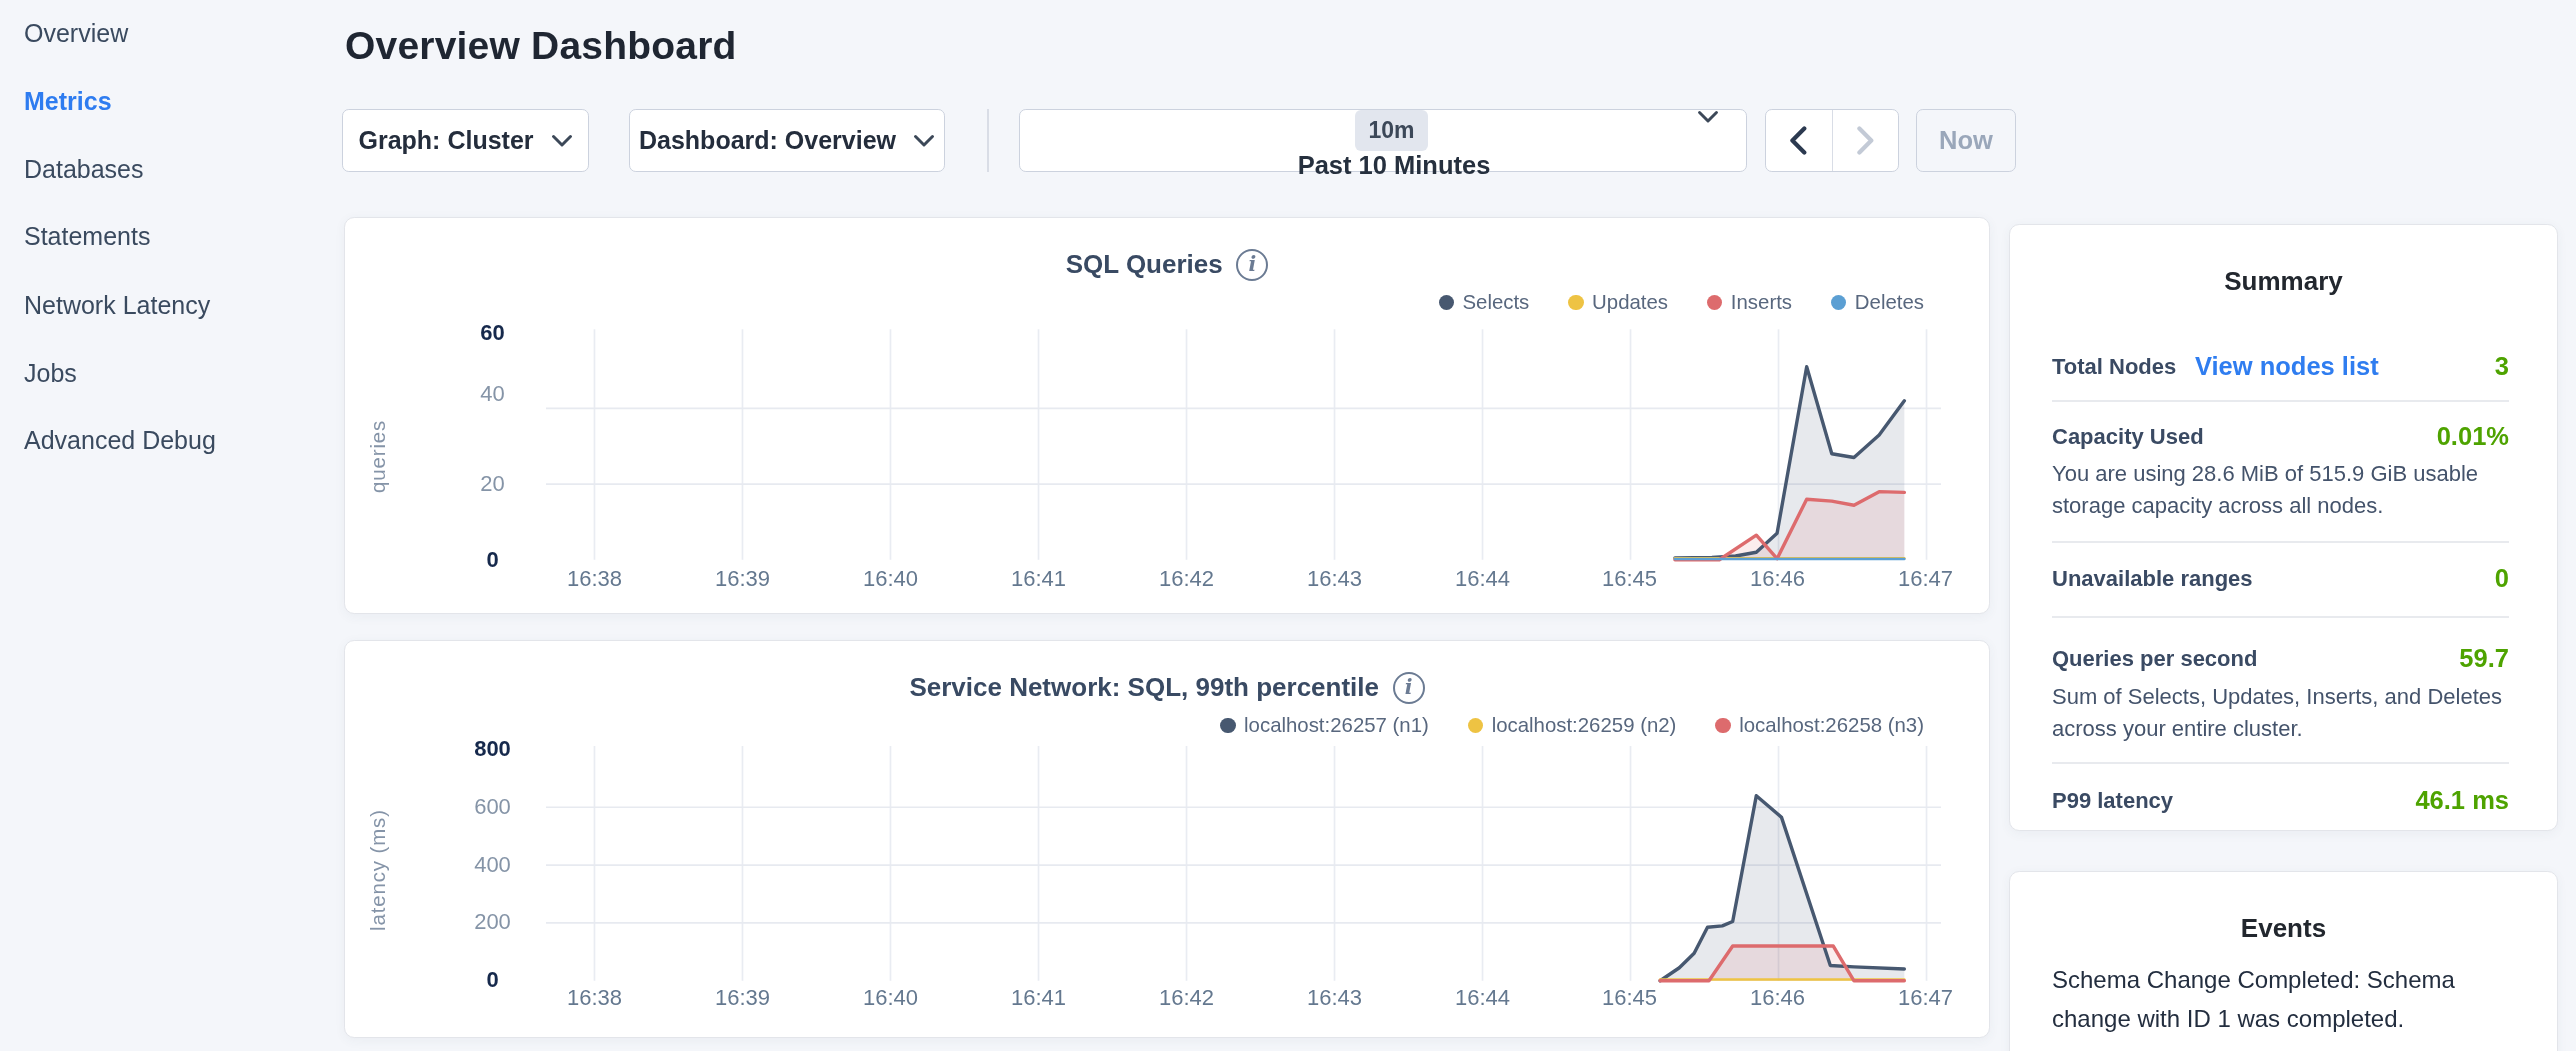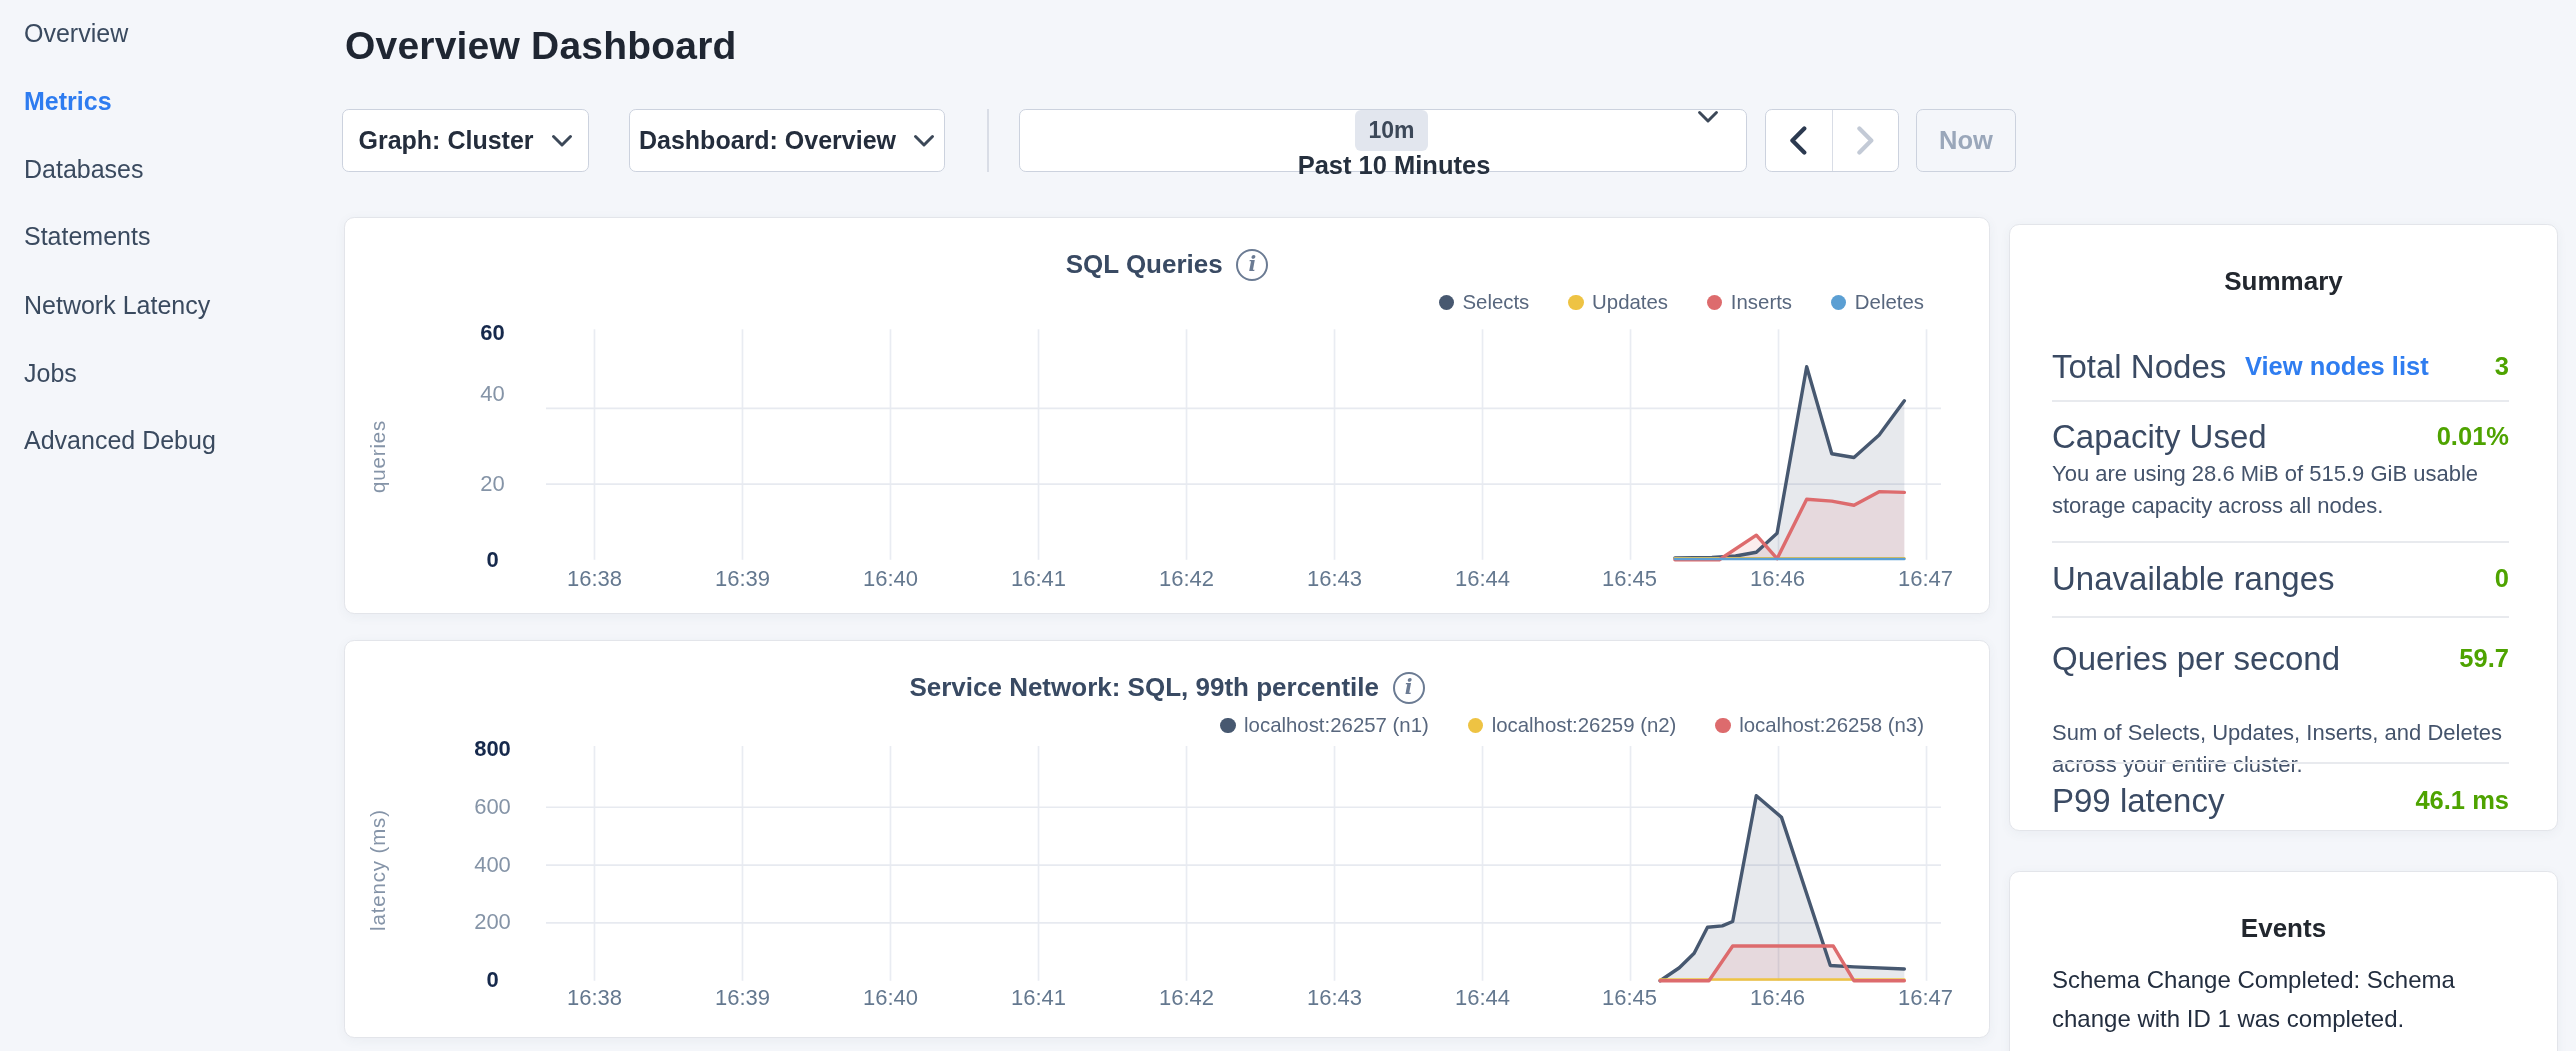--- a/index.html
+++ b/index.html
@@ -117,21 +117,21 @@
 
   
   .right-card { left:2009px; width:549px; }
   #summary-card { top:224px; height:607px; }
   #events-card { top:871px; height:255px; }
   .panel-title {
     position:absolute; width:100%; text-align:center; top:41px;
     font-size:26px; font-weight:700; color:#22272e;
   }
   .srow { position:absolute; left:42px; right:48px; height:37px; display:flex; align-items:center; }
-  .srow .slabel { font-size:33px; font-weight:400; color:#3a4a63; }
+  .srow .slabel { font-size:22px; font-weight:700; color:#3a4a63; }
   .srow .slink { font-size:25.5px; font-weight:700; color:#2f7df0; margin-left:18.7px; cursor:pointer; }
   .srow .svalue { margin-left:auto; font-size:25.5px; font-weight:700; color:#4ea300; }
   .sdesc {
     position:absolute; left:42px; width:469px; font-size:22px; color:#44536b; line-height:32px;
   }
   .sdivider { position:absolute; left:42px; right:48px; height:1.7px; background:#e8eaee; }
 
   #events-card .event-text {
     position:absolute; left:42px; top:88px; width:463px;
     font-size:24px; color:#232e3f; line-height:39px;
@@ -327,21 +327,21 @@
     <div class="srow" style="top:335px;">
       <span class="slabel">Unavailable ranges</span>
       <span class="svalue">0</span>
     </div>
     <div class="sdivider" style="top:391px;"></div>
 
     <div class="srow" style="top:415px;">
       <span class="slabel">Queries per second</span>
       <span class="svalue">59.7</span>
     </div>
-    <div class="sdesc" style="top:456px;margin-top:36px;">Sum of Selects, Updates, Inserts, and Deletes across your entire cluster.</div>
+    <div class="sdesc" style="top:456px;">Sum of Selects, Updates, Inserts, and Deletes across your entire cluster.</div>
     <div class="sdivider" style="top:537px;"></div>
 
     <div class="srow" style="top:557px;">
       <span class="slabel">P99 latency</span>
       <span class="svalue">46.1 ms</span>
     </div>
   </div>
 
   <div class="card right-card" id="events-card">
     <div class="panel-title">Events</div>

